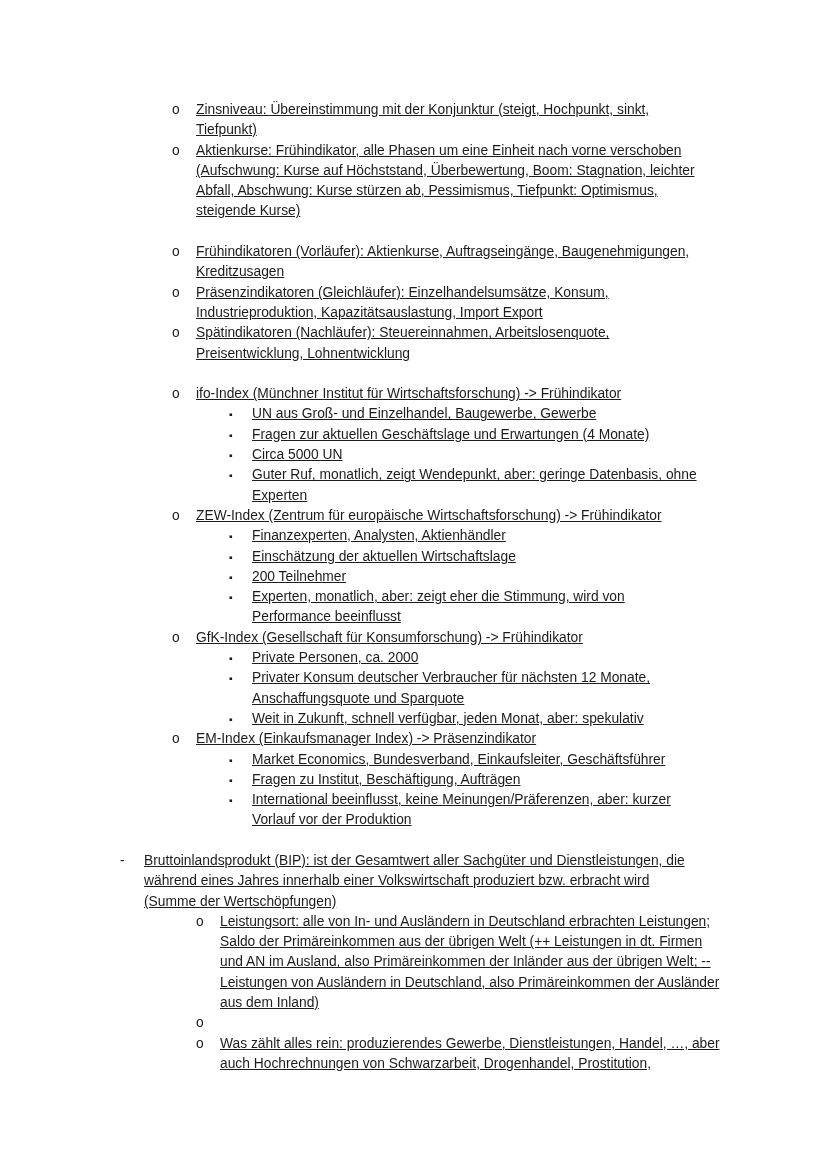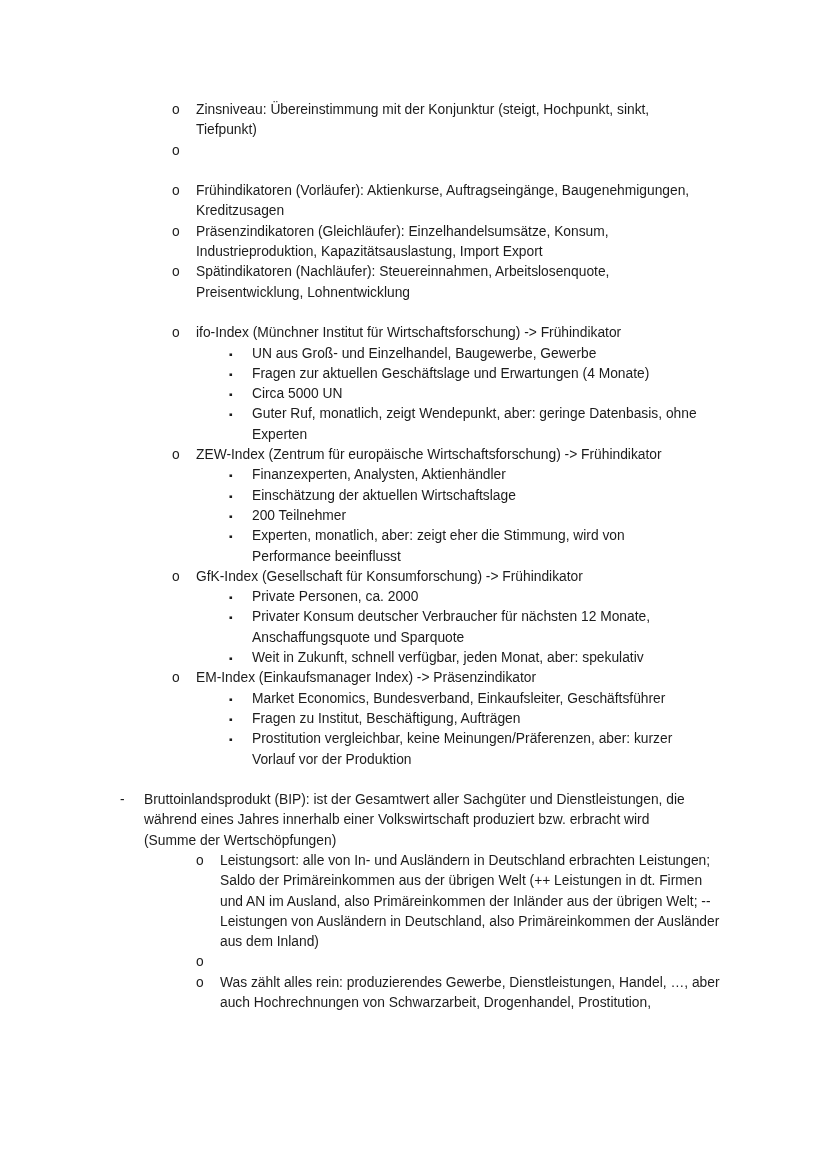--- a/index.html
+++ b/index.html
@@ -18,21 +18,21 @@
     position: relative;
   }
   .content {
     padding-top: 100px;
     padding-right: 58px;
     font-size: 13.8px;
     line-height: 20.3px;
   }
   .item { display: flex; align-items: flex-start; }
   .item .bullet { flex: 0 0 auto; }
-  .item .text { white-space: pre-wrap; }
+  .item .text { white-space: pre-wrap; text-decoration: underline; }
 
   
   .dash    { padding-left: 120px; }
   .dash    .bullet { width: 24px; }
   .o-outer { padding-left: 172px; }
   .o-outer .bullet { width: 24px; }
   .o-inner { padding-left: 196px; }
   .o-inner .bullet { width: 24px; }
   .sq      { padding-left: 229px; }
   .sq      .bullet { width: 23px; font-size: 10.5px; line-height: 20.3px; }
@@ -44,20 +44,24 @@
 
 <div class="page">
   <div class="content">
       <div class="item o-outer">
         <span class="bullet">o</span>
         <span class="text">Zinsniveau: Übereinstimmung mit der Konjunktur (steigt, Hochpunkt, sinkt,
 Tiefpunkt)</span>
       </div>
       <div class="item o-outer">
         <span class="bullet">o</span>
+        <span class="text">Aktienkurse: Frühindikator, alle Phasen um eine Einheit nach vorne verschoben
+(Aufschwung: Kurse auf Höchststand, Überbewertung, Boom: Stagnation, leichter
+Abfall, Abschwung: Kurse stürzen ab, Pessimismus, Tiefpunkt: Optimismus,
+steigende Kurse)</span>
       </div>
       <div class="blank"></div>
       <div class="item o-outer">
         <span class="bullet">o</span>
         <span class="text">Frühindikatoren (Vorläufer): Aktienkurse, Auftragseingänge, Baugenehmigungen,
 Kreditzusagen</span>
       </div>
       <div class="item o-outer">
         <span class="bullet">o</span>
         <span class="text">Präsenzindikatoren (Gleichläufer): Einzelhandelsumsätze, Konsum,
@@ -135,21 +139,21 @@
       <div class="item sq">
         <span class="bullet">▪</span>
         <span class="text">Market Economics, Bundesverband, Einkaufsleiter, Geschäftsführer</span>
       </div>
       <div class="item sq">
         <span class="bullet">▪</span>
         <span class="text">Fragen zu Institut, Beschäftigung, Aufträgen</span>
       </div>
       <div class="item sq">
         <span class="bullet">▪</span>
-        <span class="text">Prostitution vergleichbar, keine Meinungen/Präferenzen, aber: kurzer
+        <span class="text">International beeinflusst, keine Meinungen/Präferenzen, aber: kurzer
 Vorlauf vor der Produktion</span>
       </div>
       <div class="blank"></div>
       <div class="item dash">
         <span class="bullet">-</span>
         <span class="text">Bruttoinlandsprodukt (BIP): ist der Gesamtwert aller Sachgüter und Dienstleistungen, die
 während eines Jahres innerhalb einer Volkswirtschaft produziert bzw. erbracht wird
 (Summe der Wertschöpfungen)</span>
       </div>
       <div class="item o-inner">

